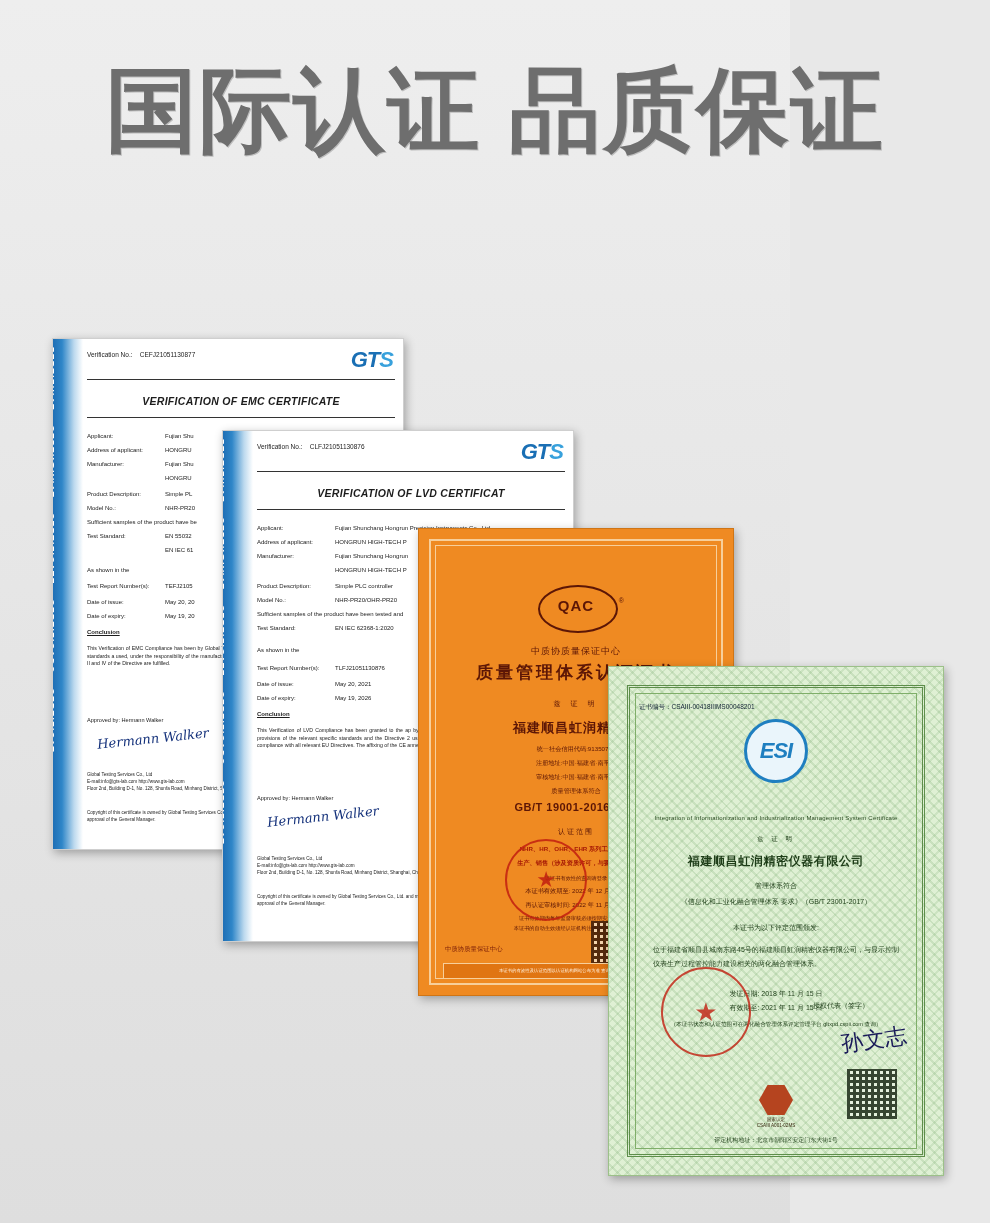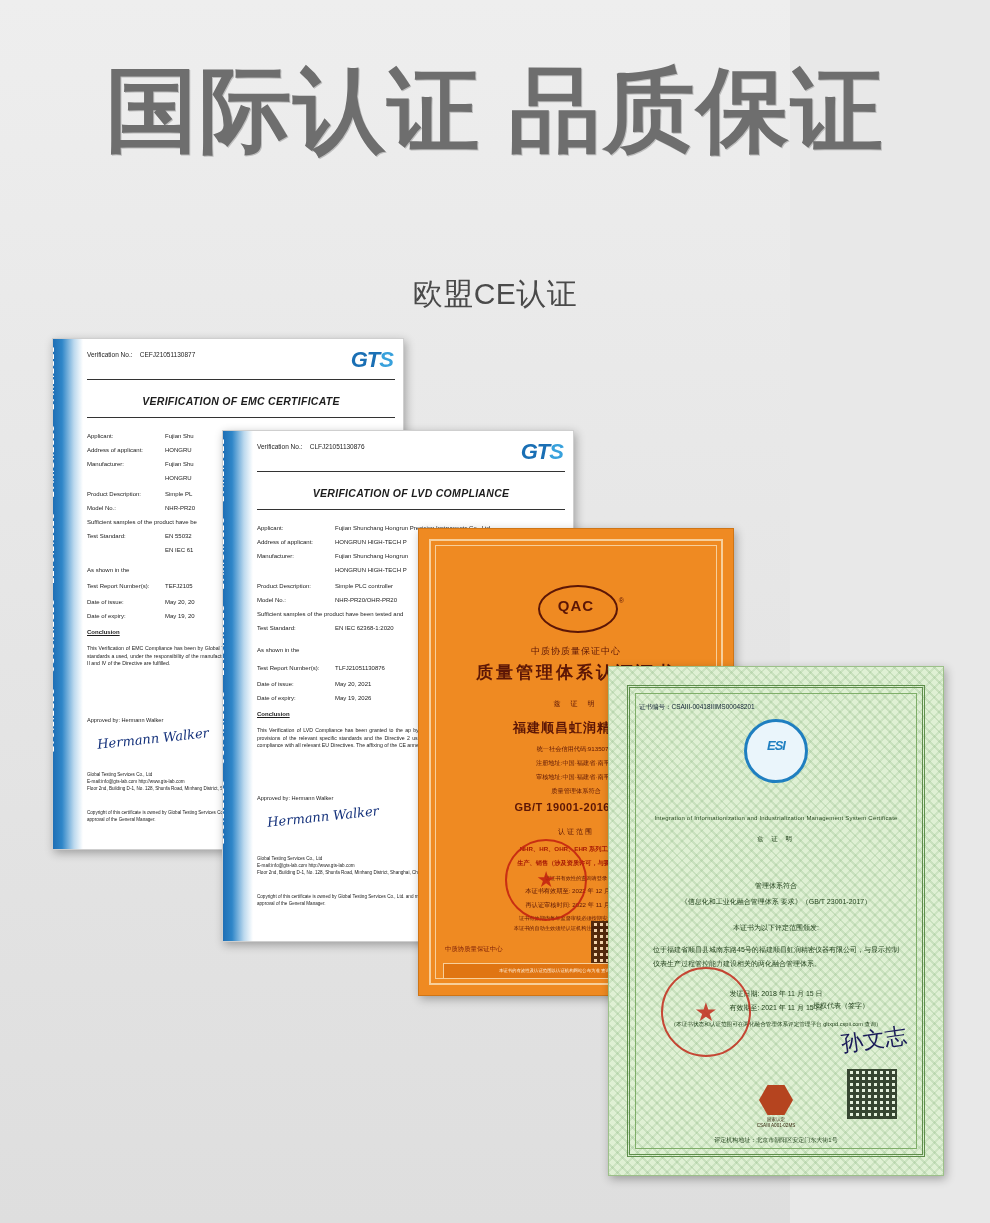--- a/index.html
+++ b/index.html
@@ -351,21 +351,21 @@
     width: 58px; height: 58px;
     border: 3px solid #1f7fc0;
     border-radius: 50%;
     background: #eaf5fb;
   }
   .cesi .badge span {
     position: absolute;
     left: 0; top: 16px;
     width: 100%;
     text-align: center;
-    font-size: 13px;
+    font-size: 22px;
     font-weight: bold;
     color: #1f7fc0;
     font-style: italic;
     letter-spacing: -1px;
   }
   .cesi .c-center {
     position: absolute;
     left: 0; right: 0;
     text-align: center;
   }
@@ -447,21 +447,20 @@
     text-align: center;
     font-size: 6px;
   }
 </style>
 </head>
 <body>
 
 <div class="page">
 
   <div class="headline">国际认证 品质保证</div>
-  <div class="subline2">欧盟CE认证</div>
 
   <div class="cert gts" style="left:52px; top:338px; width:352px; height:512px;">
     <div class="sideband">
       <div class="vtext">ZERTIFIKAT ■ CEPTИФИКАТ ■ CERTIFICATE ■ CERTIFICADO ■ CERTIFICAT</div>
     </div>
     <div class="body">
       <div class="verifno">
         <span>Verification No.:</span>
         &nbsp;&nbsp;
         <span>CEFJ21051130877</span>
@@ -531,21 +530,21 @@
     <div class="body">
       <div class="verifno">
         <span>Verification No.:</span>
         &nbsp;&nbsp;
         <span>CLFJ21051130876</span>
       </div>
       <div class="logo">
         <span>GT</span><span class="dot">S</span>
       </div>
       <div class="rule" style="top:40px;"></div>
-      <div class="title" style="top:56px;">VERIFICATION OF LVD COMPLIANCE</div>
+      <div class="title" style="top:56px;">VERIFICATION OF LVD CERTIFICAT</div>
       <div class="rule" style="top:78px;"></div>
 
       <div class="kv" style="top:92px; left:0;">
         <span class="k">Applicant:</span><span>Fujian Shunchang Hongrun Precision Instruments Co., Ltd.</span>
       </div>
       <div class="kv" style="top:106px; left:0;">
         <span class="k">Address of applicant:</span><span>HONGRUN HIGH-TECH P</span>
       </div>
       <div class="kv" style="top:120px; left:0;">
         <span class="k">Manufacturer:</span><span>Fujian Shunchang Hongrun</span>
@@ -646,20 +645,21 @@
     <div class="certno">
       <span>证书编号：</span><span>CSAIII-00418IIIMS00048201</span>
     </div>
 
     <div class="badge">
       <span>ESI</span>
     </div>
 
     <div class="c-center subtitle">Integration of Informationization and Industrialization Management System Certificate</div>
     <div class="c-center label">兹 证 明</div>
+    <div class="c-center company">福建顺昌虹润精密仪器有限公司</div>
 
     <div class="c-center row" style="top:212px;">管理体系符合</div>
     <div class="c-center row" style="top:228px;">《信息化和工业化融合管理体系 要求》（GB/T 23001-2017）</div>
     <div class="c-center row" style="top:254px;">本证书为以下评定范围颁发:</div>
 
     <div class="para" style="top:276px;">位于福建省顺昌县城南东路45号的福建顺昌虹润精密仪器有限公司，与显示控制仪表生产过程管控能力建设相关的两化融合管理体系。</div>
 
     <div class="c-center dates" style="top:320px;">发证日期: 2018 年 11 月 15 日</div>
     <div class="c-center dates" style="top:334px;">有效期至: 2021 年 11 月 15 日</div>
     <div class="c-center note" style="top:354px;">（本证书状态和认证范围可在两化融合管理体系评定管理平台 gltxpd.cspii.com 查询）</div>

